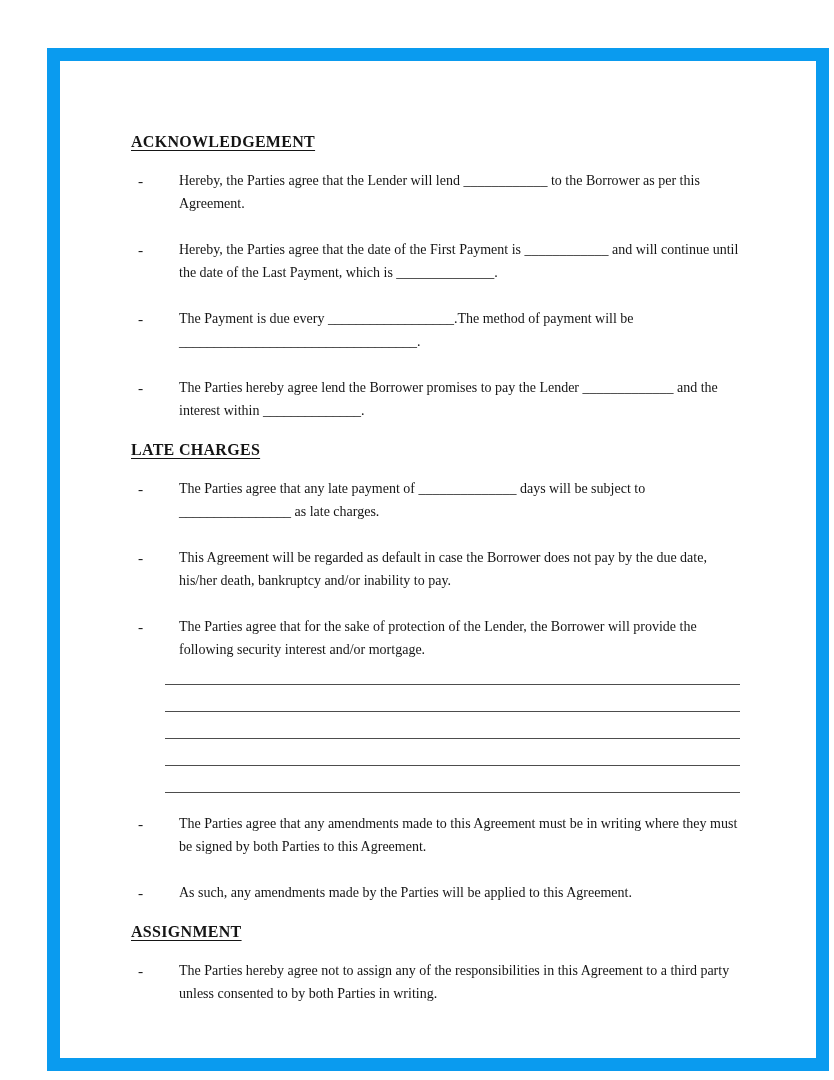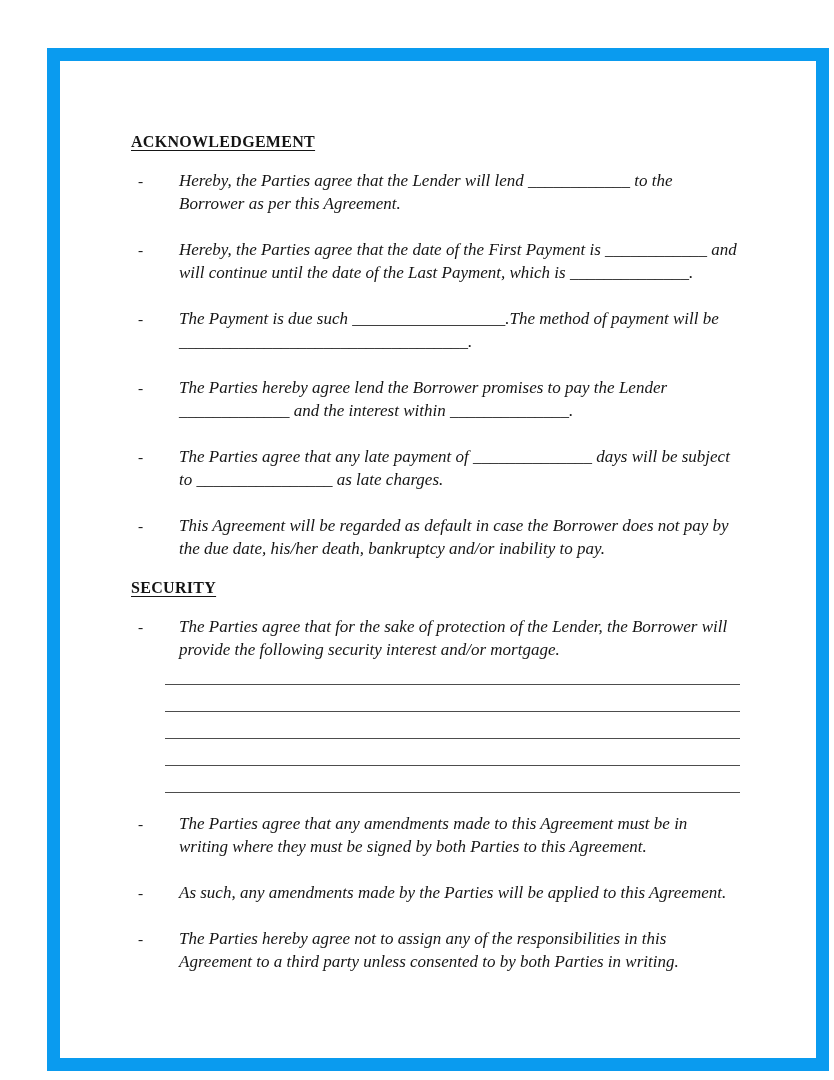--- a/index.html
+++ b/index.html
@@ -42,24 +42,23 @@
     margin: 0 0 9px 0;
   }
   .bullet .dash {
     width: 27px;
     flex: 0 0 27px;
     font-size: 15.5px;
     line-height: 23px;
   }
   .bullet p {
     width: 589px;
-    font-size: 17px;
+    font-size: 14px;
     line-height: 23px;
     white-space: pre-wrap;
-    font-style: italic;
   }
   .blank-lines {
     margin: -12px 0 12px 27px;
     width: 589px;
   }
   .blank-line {
     height: 20px;
     border-bottom: 1px solid #4d4d4d;
   }
 </style>
@@ -75,39 +74,39 @@
     <span class="dash">-</span>
     <p>Hereby, the Parties agree that the Lender will lend ____________ to the Borrower as per this Agreement.</p>
   </div>
 
   <div class="bullet">
     <span class="dash">-</span>
     <p>Hereby, the Parties agree that the date of the First Payment is ____________ and will continue until the date of the Last Payment, which is ______________.</p>
   </div>
   <div class="bullet">
     <span class="dash">-</span>
-    <p>The Payment is due such __________________.The method of payment will be __________________________________.</p>
+    <p>The Payment is due every __________________.The method of payment will be __________________________________.</p>
   </div>
 
   <div class="bullet">
     <span class="dash">-</span>
     <p>The Parties hereby agree lend the Borrower promises to pay the Lender _____________ and the interest within ______________.</p>
   </div>
 
+  <div class="sec-heading">LATE CHARGES</div>
   <div class="bullet">
     <span class="dash">-</span>
     <p>The Parties agree that any late payment of ______________ days will be subject to ________________ as late charges.</p>
   </div>
 
   <div class="bullet">
     <span class="dash">-</span>
     <p>This Agreement will be regarded as default in case the Borrower does not pay by the due date, his/her death, bankruptcy and/or inability to pay.</p>
   </div>
 
-  <div class="sec-heading">SECURITY</div>
   <div class="bullet">
     <span class="dash">-</span>
     <p>The Parties agree that for the sake of protection of the Lender, the Borrower will provide the following security interest and/or mortgage.</p>
   </div>
   <div class="blank-lines">
     <div class="blank-line"></div>
     <div class="blank-line"></div>
     <div class="blank-line"></div>
     <div class="blank-line"></div>
     <div class="blank-line"></div>
@@ -115,18 +114,19 @@
 
   <div class="bullet">
     <span class="dash">-</span>
     <p>The Parties agree that any amendments made to this Agreement must be in writing where they must be signed by both Parties to this Agreement.</p>
   </div>
   <div class="bullet">
     <span class="dash">-</span>
     <p>As such, any amendments made by the Parties will be applied to this Agreement.</p>
   </div>
 
+  <div class="sec-heading">ASSIGNMENT</div>
   <div class="bullet">
     <span class="dash">-</span>
     <p>The Parties hereby agree not to assign any of the responsibilities in this Agreement to a third party unless consented to by both Parties in writing.</p>
   </div>
 
 </div>
 
 </body></html>

